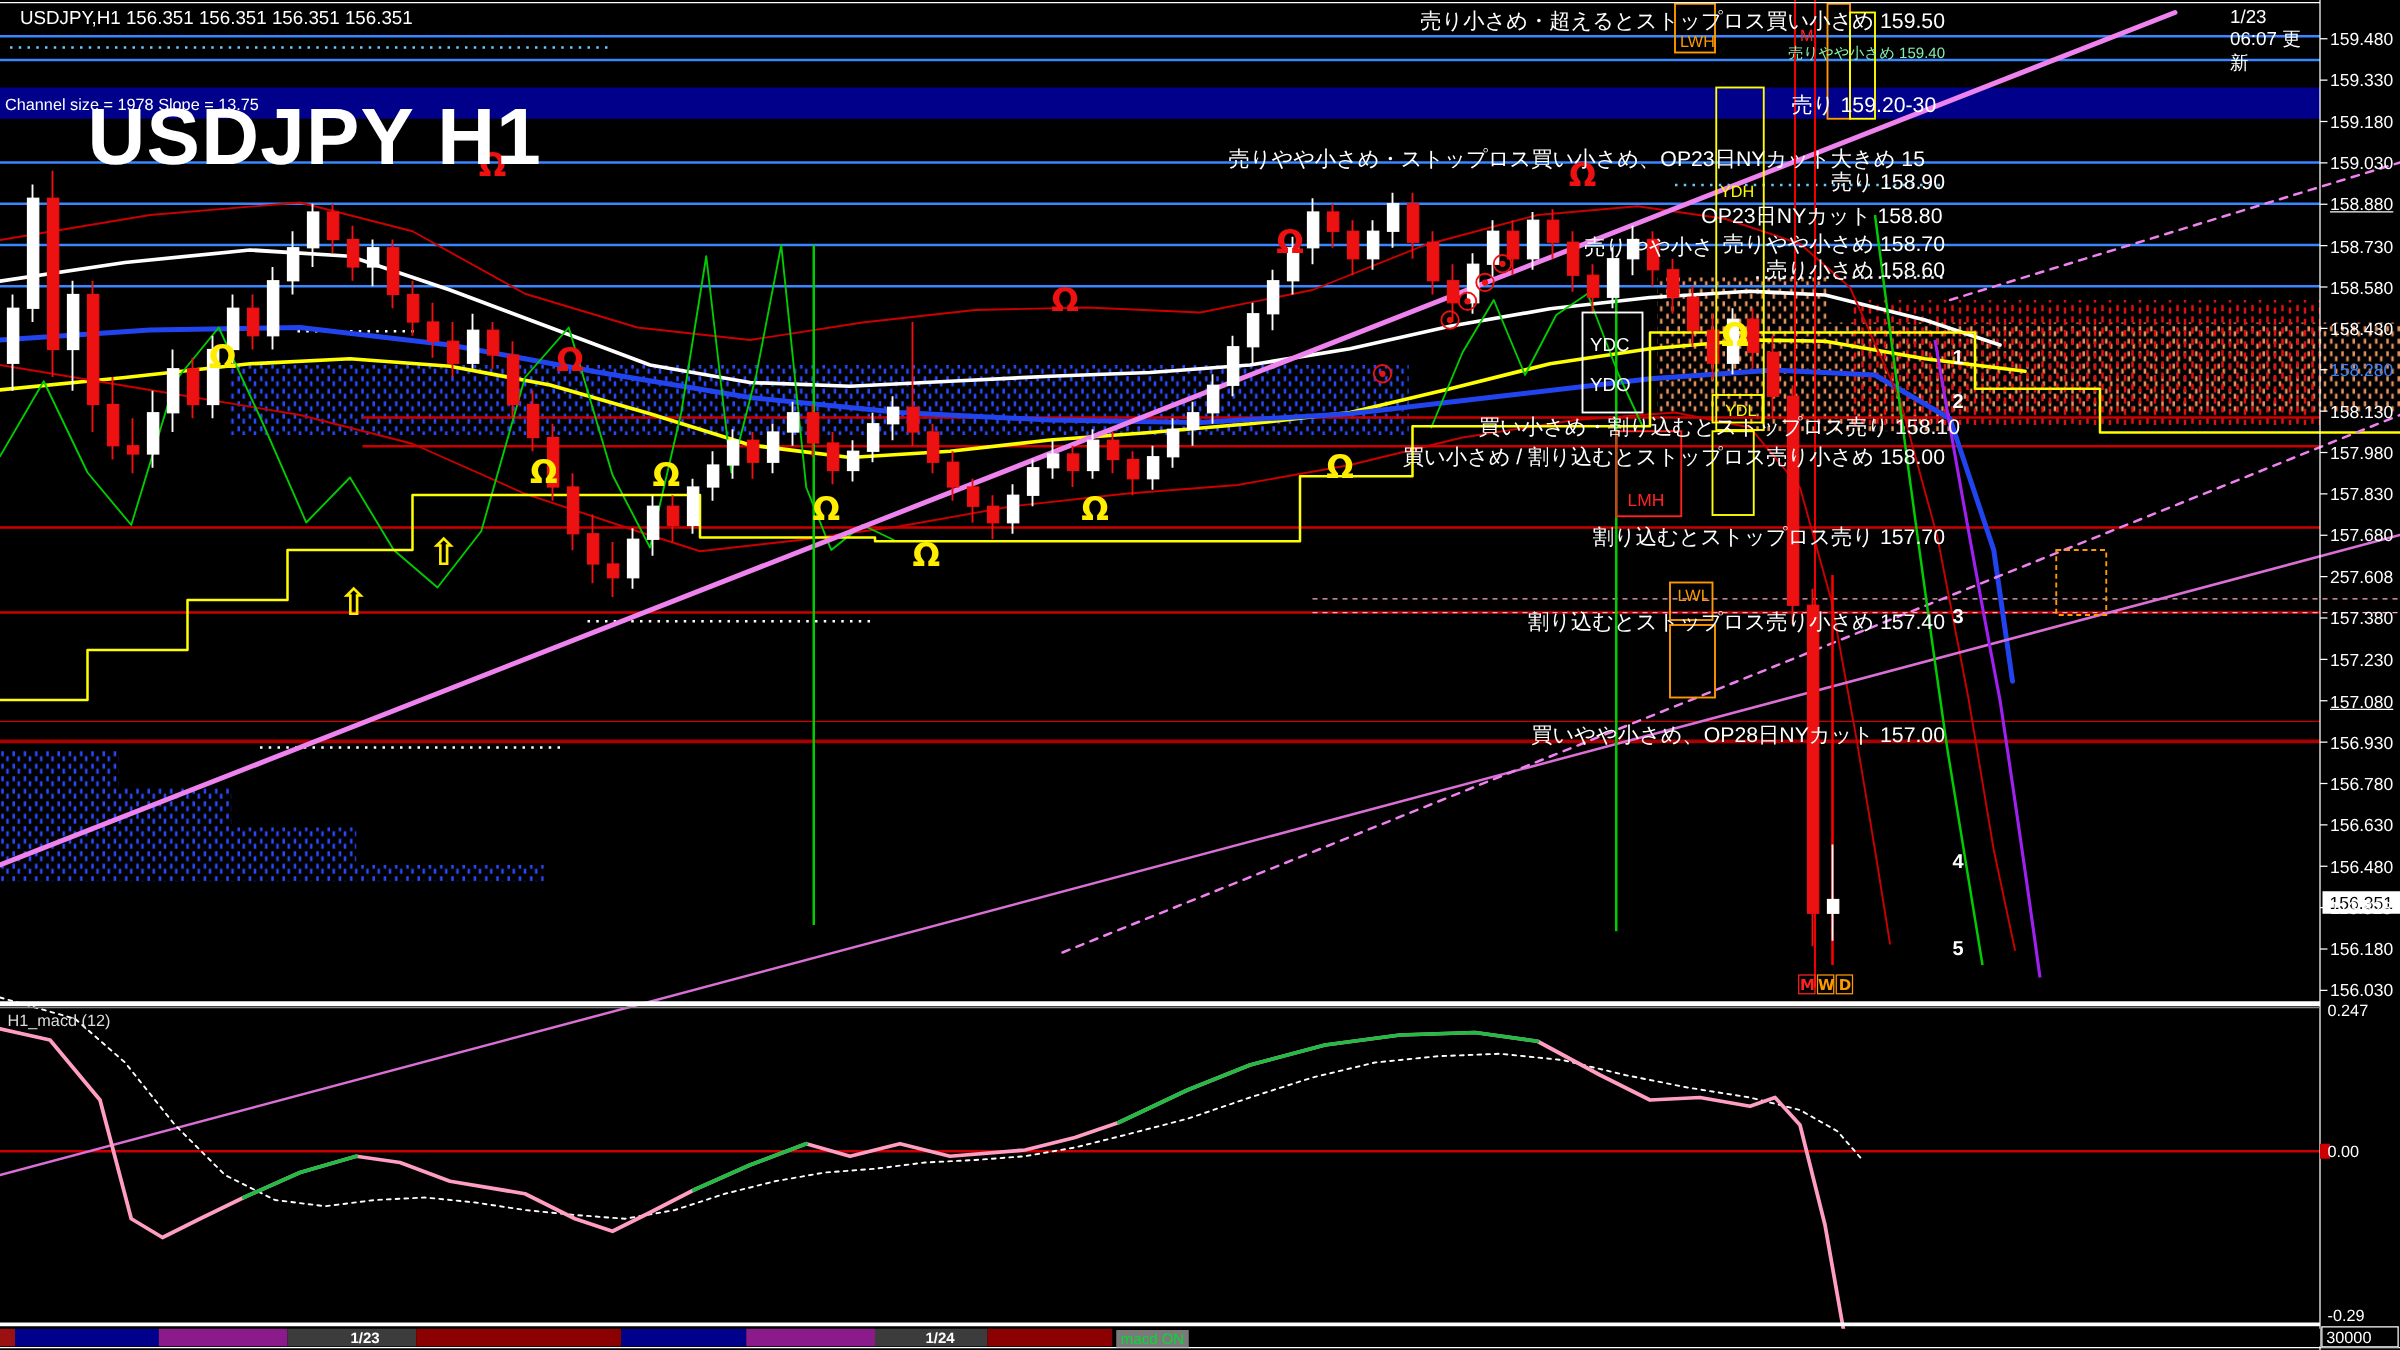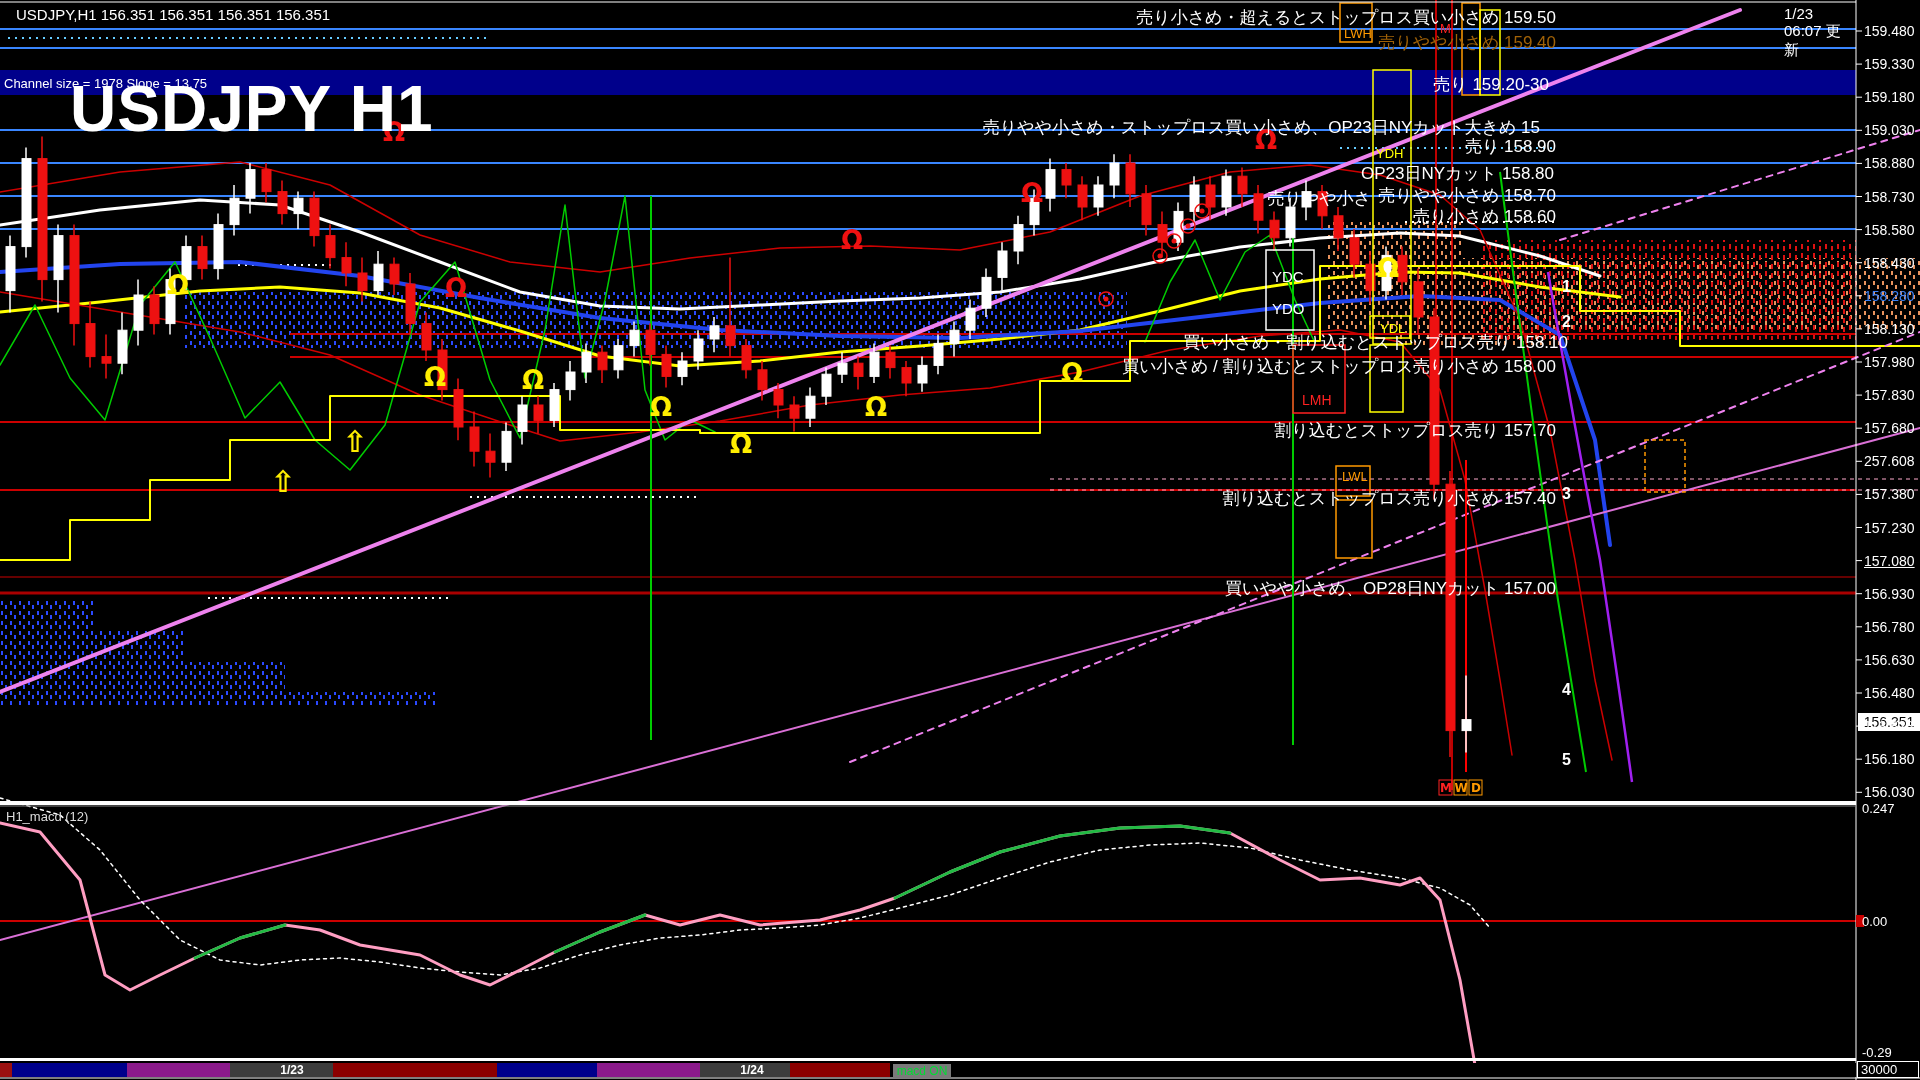--- a/index.html
+++ b/index.html
@@ -386,21 +386,21 @@
   <div id="title-line">USDJPY,H1  156.351 156.351 156.351 156.351</div>
   <div id="update-time">1/23 06:07 更新</div>
   <div id="watermark">USDJPY H1</div>
   <div id="channel-label">Channel size = 1978 Slope = 13.75</div>
   <div id="macd-label">H1_macd (12)</div>
   <div id="cur-price">156.351</div>
   <div id="vol-box">30000</div>
   <div id="macd-toggle">macd ON</div>
   <div id="labels-layer">
       <div class="lbl end" style="left: 1556px; top: 17px; color: rgb(255, 255, 255); font-size: 17px;">売り小さめ・超えるとストップロス買い小さめ 159.50</div>
-      <div class="lbl end" style="left: 1556px; top: 42px; color: #a16207; font-size: 17px;">売りやや小さめ 159.40</div>
+      <div class="lbl end" style="left: 1556px; top: 42px; color: #86efac; font-size: 12px;">売りやや小さめ 159.40</div>
       <div class="lbl end" style="left: 1549px; top: 84px; color: rgb(255, 255, 255); font-size: 17px;">売り 159.20-30</div>
       <div class="lbl end" style="left: 1540px; top: 127px; color: rgb(255, 255, 255); font-size: 17px;">売りやや小さめ・ストップロス買い小さめ、OP23日NYカット大きめ 15</div>
       <div class="lbl end" style="left: 1556px; top: 146px; color: rgb(255, 255, 255); font-size: 17px;">売り 158.90</div>
       <div class="lbl end" style="left: 1371px; top: 172px; color: rgb(255, 255, 255); font-size: 17px; margin-top: 26px;">売りやや小さ</div>
       <div class="lbl end" style="left: 1554px; top: 173px; color: rgb(255, 255, 255); font-size: 17px;">OP23日NYカット 158.80</div>
       <div class="lbl end" style="left: 1556px; top: 195px; color: rgb(255, 255, 255); font-size: 17px;">売りやや小さめ 158.70</div>
       <div class="lbl end" style="left: 1556px; top: 216px; color: rgb(255, 255, 255); font-size: 17px;">売り小さめ 158.60</div>
       <div class="lbl end" style="left: 1556px; top: 342px; color: rgb(255, 255, 255); font-size: 17px; margin-left: 12px;">買い小さめ・割り込むとストップロス売り 158.10</div>
       <div class="lbl end" style="left: 1556px; top: 366px; color: rgb(255, 255, 255); font-size: 17px;">買い小さめ / 割り込むとストップロス売り小さめ 158.00</div>
       <div class="lbl end" style="left: 1556px; top: 430px; color: rgb(255, 255, 255); font-size: 17px;">割り込むとストップロス売り 157.70</div>
@@ -416,21 +416,21 @@
       <div class="lbl start" style="left: 1342px; top: 476px; color: rgb(255, 153, 0); font-size: 13px;">LWL</div>
       <div class="lbl start" style="left: 1562px; top: 287px; color: rgb(255, 255, 255); font-size: 16px; font-weight: bold;">1</div>
       <div class="lbl start" style="left: 1562px; top: 322px; color: rgb(255, 255, 255); font-size: 16px; font-weight: bold;">2</div>
       <div class="lbl start" style="left: 1562px; top: 494px; color: rgb(255, 255, 255); font-size: 16px; font-weight: bold;">3</div>
       <div class="lbl start" style="left: 1562px; top: 690px; color: rgb(255, 255, 255); font-size: 16px; font-weight: bold;">4</div>
       <div class="lbl start" style="left: 1562px; top: 760px; color: rgb(255, 255, 255); font-size: 16px; font-weight: bold;">5</div>
       <div class="lbl start" style="left: 1864px; top: 31px; color: rgb(255, 255, 255); font-size: 14px;">159.480</div>
       <div class="lbl start" style="left: 1864px; top: 64.1px; color: rgb(255, 255, 255); font-size: 14px;">159.330</div>
       <div class="lbl start" style="left: 1864px; top: 97.2px; color: rgb(255, 255, 255); font-size: 14px;">159.180</div>
       <div class="lbl start" style="left: 1864px; top: 130.3px; color: rgb(255, 255, 255); font-size: 14px;">159.030</div>
-      <div class="lbl start" style="left: 1864px; top: 163.4px; color: rgb(255, 255, 255); font-size: 14px;">158.880</div>
+      <div class="lbl start" style="left: 1864px; top: 163.4px; color: rgb(255, 255, 255); font-size: 14px; text-decoration: underline;">158.880</div>
       <div class="lbl start" style="left: 1864px; top: 196.5px; color: rgb(255, 255, 255); font-size: 14px;">158.730</div>
       <div class="lbl start" style="left: 1864px; top: 229.6px; color: rgb(255, 255, 255); font-size: 14px;">158.580</div>
       <div class="lbl start" style="left: 1864px; top: 262.7px; color: rgb(255, 255, 255); font-size: 14px;">158.430</div>
       <div class="lbl start" style="left: 1864px; top: 295.8px; color: #3b82f6; font-size: 14px;">158.280</div>
       <div class="lbl start" style="left: 1864px; top: 328.9px; color: rgb(255, 255, 255); font-size: 14px;">158.130</div>
       <div class="lbl start" style="left: 1864px; top: 362px; color: rgb(255, 255, 255); font-size: 14px;">157.980</div>
       <div class="lbl start" style="left: 1864px; top: 395.1px; color: rgb(255, 255, 255); font-size: 14px;">157.830</div>
       <div class="lbl start" style="left: 1864px; top: 428.2px; color: rgb(255, 255, 255); font-size: 14px;">157.680</div>
       <div class="lbl start" style="left: 1864px; top: 461.3px; color: rgb(255, 255, 255); font-size: 14px;">257.608</div>
       <div class="lbl start" style="left: 1864px; top: 494.4px; color: rgb(255, 255, 255); font-size: 14px;">157.380</div>

